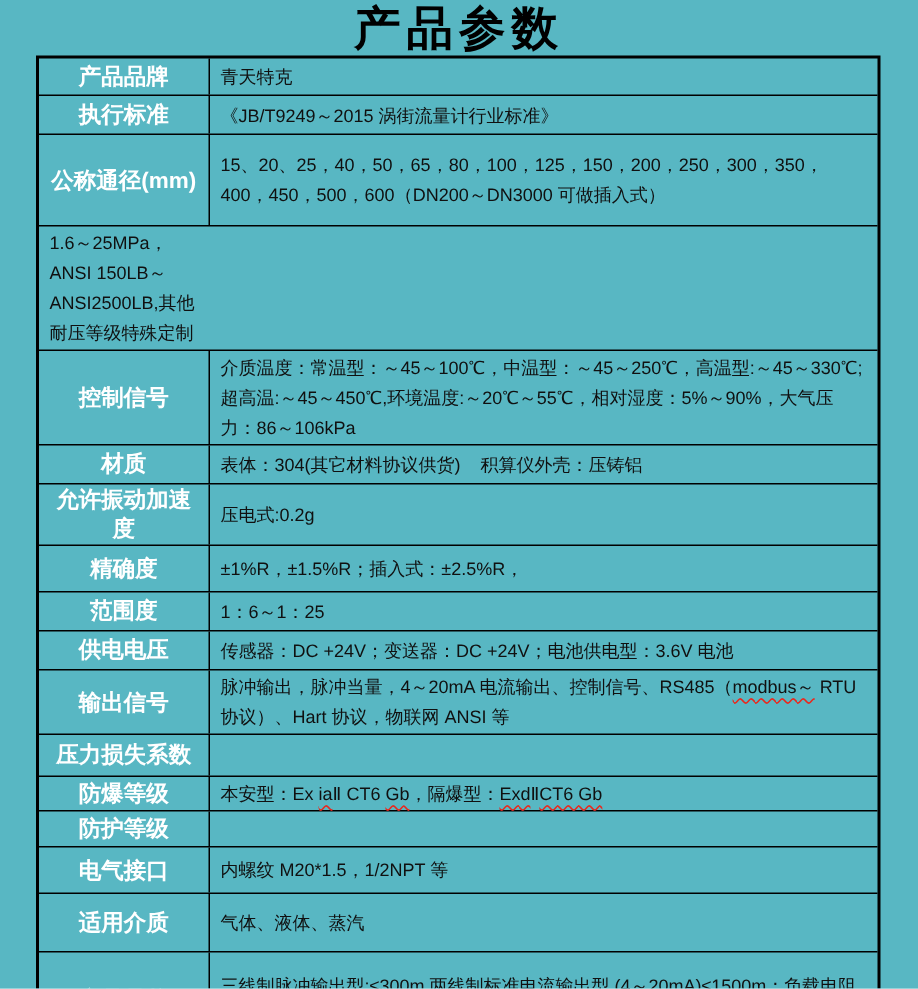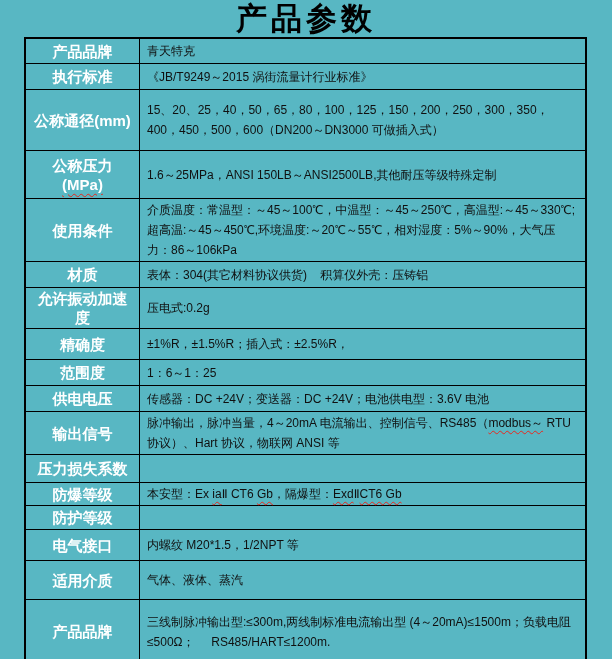--- a/index.html
+++ b/index.html
@@ -81,30 +81,27 @@
       </div>
       <div class="row r3">
         <div class="cell label">
           <div class="inner"><span>公称通径(mm)</span></div>
         </div>
         <div class="cell value">
           <div class="inner"><span>15、20、25，40，50，65，80，100，125，150，200，250，300，350，400，450，500，600（DN200～DN3000 可做插入式）</span></div>
         </div>
       </div>
       <div class="row r4">
-        <div class="cell label">
-          <div class="inner"><span>公称压力</span><br><span class="sq">(MPa)</span></div>
-        </div>
         <div class="cell value">
           <div class="inner"><span>1.6～25MPa，ANSI 150LB～ANSI2500LB,其他耐压等级特殊定制</span></div>
         </div>
       </div>
       <div class="row r5">
         <div class="cell label">
-          <div class="inner"><span>使用条件</span></div>
+          <div class="inner"><span>控制信号</span></div>
         </div>
         <div class="cell value">
           <div class="inner"><span>介质温度：常温型：～45～100℃，中温型：～45～250℃，高温型:～45～330℃;超高温:～45～450℃,环境温度:～20℃～55℃，相对湿度：5%～90%，大气压力：86～106kPa</span></div>
         </div>
       </div>
       <div class="row r6">
         <div class="cell label">
           <div class="inner"><span>材质</span></div>
         </div>
         <div class="cell value">

